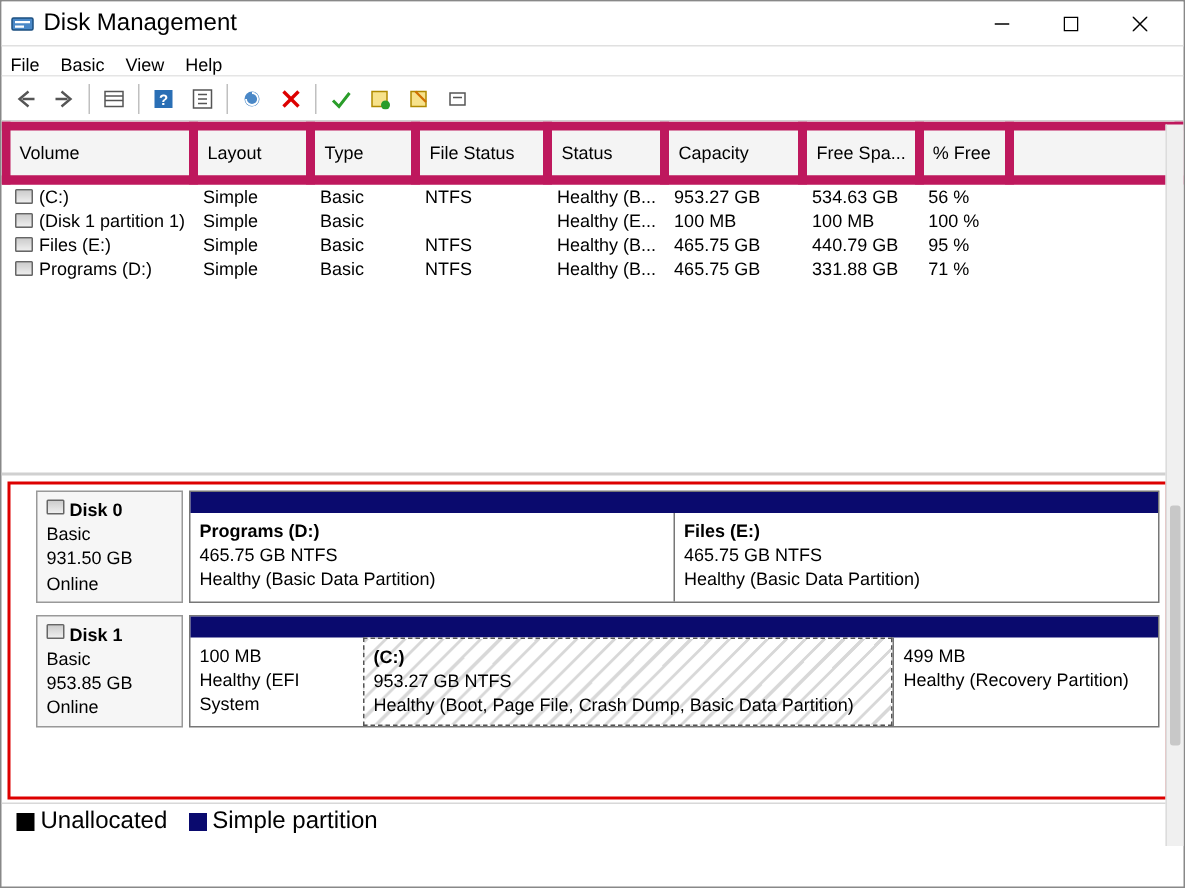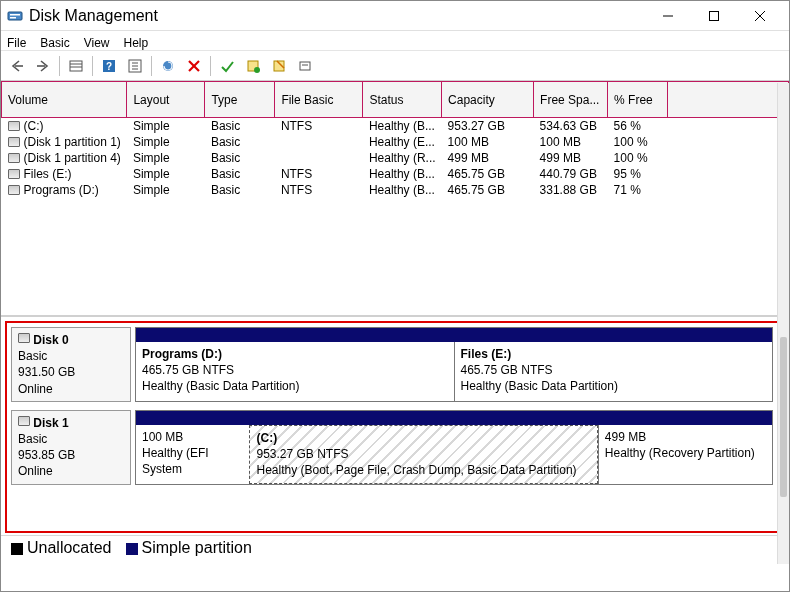--- a/index.html
+++ b/index.html
@@ -67,21 +67,21 @@
   }
   table.vol {
     width: 100%;
     border-collapse: collapse;
     font-size: 12px;
   }
   table.vol th {
     text-align: left;
     font-weight: normal;
     background: #f4f4f4;
-    border: 1px solid #be185d;
+    border: 6px solid #be185d;
     padding: 2px 6px;
     height: 36px;
     white-space: nowrap;
   }
   table.vol td {
     padding: 1px 6px;
     white-space: nowrap;
   }
   .vol td:first-child {
     display: flex; align-items: center; gap: 4px;
@@ -102,26 +102,27 @@
     position: relative;
     height: 212px;
   }
   .disk-row {
     display: flex;
     gap: 4px;
     margin-bottom: 8px;
     align-items: stretch;
   }
   .disk-label {
-    width: 120px;
+    width: 98px;
     border: 1px solid #999;
     padding: 4px 6px;
     background: #f6f6f6;
     font-size: 12px;
     line-height: 1.35;
+    margin-left: 13px;
   }
   .disk-label b { font-weight: 600; }
   .disk-body {
     flex: 1;
     border: 1px solid #777;
     display: flex;
     flex-direction: column;
   }
   .disk-header-bar {
     height: 14px;
@@ -298,21 +299,21 @@
         <col style="width:92px">
       <col style="width:74px">
         <col style="width:60px">
         <col>
     </colgroup>
     <thead>
       <tr>
         <th>Volume</th>
         <th>Layout</th>
         <th>Type</th>
-        <th>File Basic</th>
+        <th>File Status</th>
         <th>Status</th>
         <th>Capacity</th>
         <th>Free Spa...</th>
         <th>% Free</th>
         <th></th>
       </tr>
     </thead>
     <tbody id="vol-body">
         <tr>
           <td>
@@ -338,34 +339,20 @@
           <td></td>
           <td>Healthy (E...</td>
           <td>100 MB</td>
           <td>100 MB</td>
           <td>100 %</td>
           <td></td>
         </tr>
         <tr>
           <td>
             <span class="drive-icon"></span>
-            <span>(Disk 1 partition 4)</span>
-          </td>
-          <td>Simple</td>
-          <td>Basic</td>
-          <td></td>
-          <td>Healthy (R...</td>
-          <td>499 MB</td>
-          <td>499 MB</td>
-          <td>100 %</td>
-          <td></td>
-        </tr>
-        <tr>
-          <td>
-            <span class="drive-icon"></span>
             <span>Files (E:)</span>
           </td>
           <td>Simple</td>
           <td>Basic</td>
           <td>NTFS</td>
           <td>Healthy (B...</td>
           <td>465.75 GB</td>
           <td>440.79 GB</td>
           <td>95 %</td>
           <td></td>

